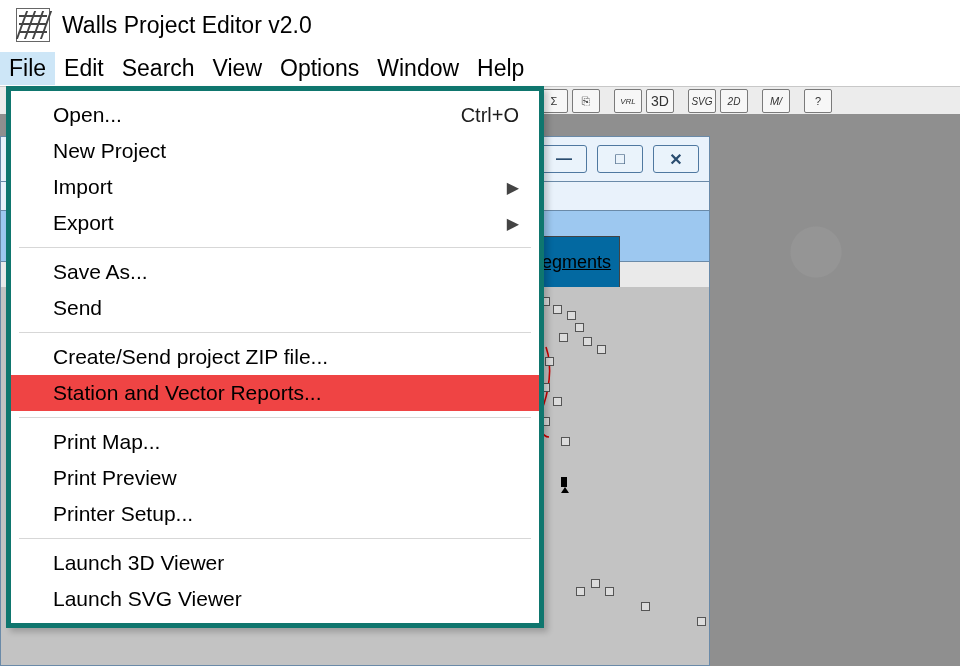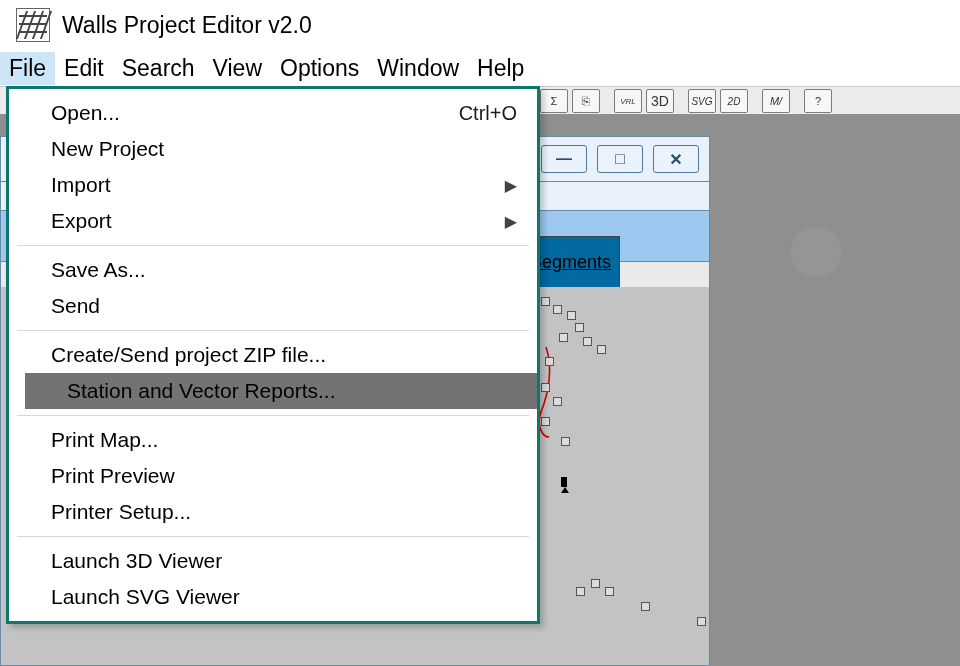--- a/index.html
+++ b/index.html
@@ -49,25 +49,25 @@
   .blue-strip{height:50px;background:#9dc8f0;border-bottom:1px solid #6a8aa8;}
   .body-tabs{height:26px;background:#eaeaea;display:flex;align-items:flex-end;
     padding-left:520px;font-size:18px;}
   .body-tabs span{padding:15px 8px;border:1px solid #444;border-bottom:none;
     background:#0369a1;text-decoration:underline;}
   .map-area{position:absolute;left:0;right:0;top:150px;bottom:0;background:#c3c3c3;}
   .dot{position:absolute;width:7px;height:7px;border:1px solid #555;background:#dcdcdc;}
   .map-area svg{position:absolute;left:0;top:0;}
   
   .dropdown{position:absolute;left:6px;top:86px;width:528px;background:#fff;
-    border:3px solid #0f766e;box-shadow:4px 4px 6px rgba(0,0,0,.20);
+    border:5px solid #0f766e;box-shadow:4px 4px 6px rgba(0,0,0,.20);
     padding:6px 0;font-size:21px;}
   .dd-item{display:flex;align-items:center;justify-content:space-between;
     padding:6px 20px 6px 42px;white-space:nowrap;}
-  .dd-item.highlight{background:#737373;margin-left:16px;}
+  .dd-item.highlight{background:#ef4444;}
   .dd-item .shortcut{font-size:20px;color:#1d1d1d;}
   .dd-item .arrow{font-size:16px;color:#444;}
   .dd-sep{height:1px;background:#d7d7d7;margin:6px 8px;}
 </style>
 </head>
 <body>
 
 <div class="title-bar">
   <div class="app-icon"></div>
   <div class="app-title">Walls Project Editor v2.0</div>

